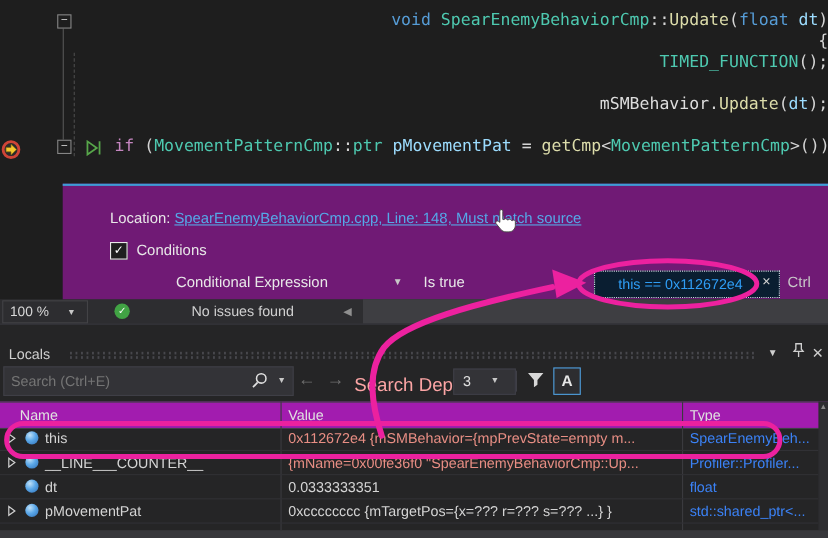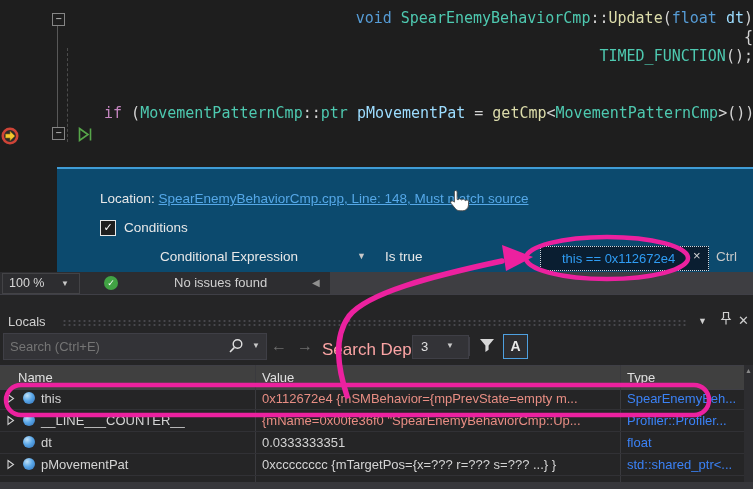--- a/index.html
+++ b/index.html
@@ -10,21 +10,21 @@
   .code-line{height:19px;line-height:19px;font-family:"DejaVu Sans Mono",monospace;
              font-size:15px;white-space:pre;}
   .ind0{padding-left:68px}.ind1{padding-left:104px}
   .c-kw{color:#569cd6}.c-type{color:#4ec9b0}.c-fn{color:#dcdcaa}.c-param{color:#9cdcfe}
   .c-ctrl{color:#c586c0}.c-txt{color:#d4d4d4}.c-mem{color:#dcdcdc}
   .fold-box{position:absolute;width:11px;height:11px;border:1px solid #858585;background:#1e1e1e;
             color:#c8c8c8;font:10px/10px "DejaVu Sans Mono",monospace;text-align:center;z-index:3;}
   .guide-solid{position:absolute;left:57px;top:25px;width:1px;height:102px;background:#585858;}
   .guide-dash{position:absolute;left:67px;top:48px;height:94px;border-left:1px dashed #4c4c4c;}
   
-  #peek{position:absolute;left:57px;top:167px;width:696px;height:105px;background:#0c4a6e;
+  #peek{position:absolute;left:57px;top:167px;width:696px;height:105px;background:#701a75;
         border-top:2px solid #3f9cd6;color:#e8e8e8;font-size:13.5px;z-index:4;}
   #peek .loc{position:absolute;left:43px;top:22px;white-space:nowrap;}
   #peek a{color:#55a8e8;text-decoration:underline;}
   .checkbox{position:absolute;left:43px;top:51px;width:14px;height:14px;background:#1f1f1f;
             border:1px solid #e8e8e8;color:#fff;font:bold 11px/14px "DejaVu Sans",sans-serif;text-align:center;}
   #cond-label{position:absolute;left:67px;top:51px;}
   #expr-type{position:absolute;left:103px;top:80px;}
   #expr-type-arrow{position:absolute;left:300px;top:82px;font-size:9px;color:#c8c8c8;}
   #expr-op{position:absolute;left:328px;top:80px;}
   #cond-box{position:absolute;left:483px;top:77px;width:146px;height:23px;background:#0a1e31;
@@ -57,21 +57,21 @@
   #search-drop{position:absolute;right:6px;top:7px;font-size:8px;color:#c8c8c8;}
   .nav-arrow{position:absolute;top:42px;font-size:16px;color:#6e6e6e;}
   #depth-label{position:absolute;left:322px;top:45px;font-size:17px;color:#fca5a5;}
   #depth-box{position:absolute;left:412px;top:40px;width:47px;height:22px;background:#333337;
              border:1px solid #3f3f46;font-size:13px;color:#e0e0e0;line-height:22px;padding-left:8px;}
   #depth-arrow{position:absolute;left:446px;top:40px;font-size:8px;color:#c8c8c8;line-height:22px;}
   #tool-sep{position:absolute;left:469px;top:42px;width:1px;height:19px;background:#3f3f46;}
   #funnel{position:absolute;left:479px;top:43px;}
   #match-case{position:absolute;left:503px;top:39px;width:23px;height:23px;border:1px solid #4ea0e0;
               background:#2d2d30;color:#e8e8e8;font:bold 14px/23px "Liberation Sans",sans-serif;text-align:center;}
-  #grid-header{position:absolute;left:0;top:70px;width:753px;height:23px;background:#404040;
+  #grid-header{position:absolute;left:0;top:70px;width:753px;height:23px;background:#a21caf;
                border-top:1px solid #3f3f46;border-bottom:1px solid #3f3f46;font-size:13px;color:#e0e0e0;}
   .col-name{position:absolute;left:18px;top:4px;}
   .col-value{position:absolute;left:262px;top:4px;}
   .col-type{position:absolute;left:627px;top:4px;}
   .col-sep{position:absolute;top:70px;width:1px;height:117px;background:#3a3a3e;}
   #rows{position:absolute;left:0;top:93px;width:744px;}
   .grid-row{position:relative;height:21px;border-bottom:1px solid #313135;font-size:13px;}
   .expander{position:absolute;left:7px;top:5px;}
   .var-icon{position:absolute;left:23px;top:4px;width:12px;height:12px;border-radius:50%;
             background:radial-gradient(circle at 35% 30%,#bfe0f7 0%,#5aa7e8 45%,#2f6eb5 100%);}
@@ -88,20 +88,21 @@
 </head>
 <body>
 
 <div id="screen">
 
   <div id="code-lines">
       <div class="code-line ind0"><span class="c-kw">void </span><span class="c-type">SpearEnemyBehaviorCmp</span><span class="c-txt">::</span><span class="c-fn">Update</span><span class="c-txt">(</span><span class="c-kw">float</span><span class="c-param"> dt</span><span class="c-txt">)</span></div>
       <div class="code-line ind0"><span class="c-txt">{</span></div>
       <div class="code-line ind1"><span class="c-type">TIMED_FUNCTION</span><span class="c-txt">();</span></div>
       <div class="code-line ind1"></div>
+      <div class="code-line ind1"><span class="c-mem">mSMBehavior</span><span class="c-txt">.</span><span class="c-fn">Update</span><span class="c-txt">(</span><span class="c-param">dt</span><span class="c-txt">);</span></div>
       <div class="code-line ind1"></div>
       <div class="code-line ind1"><span class="c-ctrl">if </span><span class="c-txt">(</span><span class="c-type">MovementPatternCmp</span><span class="c-txt">::</span><span class="c-type">ptr</span><span class="c-txt"> </span><span class="c-param">pMovementPat</span><span class="c-txt"> = </span><span class="c-fn">getCmp</span><span class="c-txt">&lt;</span><span class="c-type">MovementPatternCmp</span><span class="c-txt">&gt;())</span></div>
     </div>
 
   <div class="guide-solid"></div>
   <div class="guide-dash"></div>
 
   <div class="fold-box" style="left:52px;top:13px;">−</div>
   <div class="fold-box" style="left:52px;top:127px;">−</div>
 

